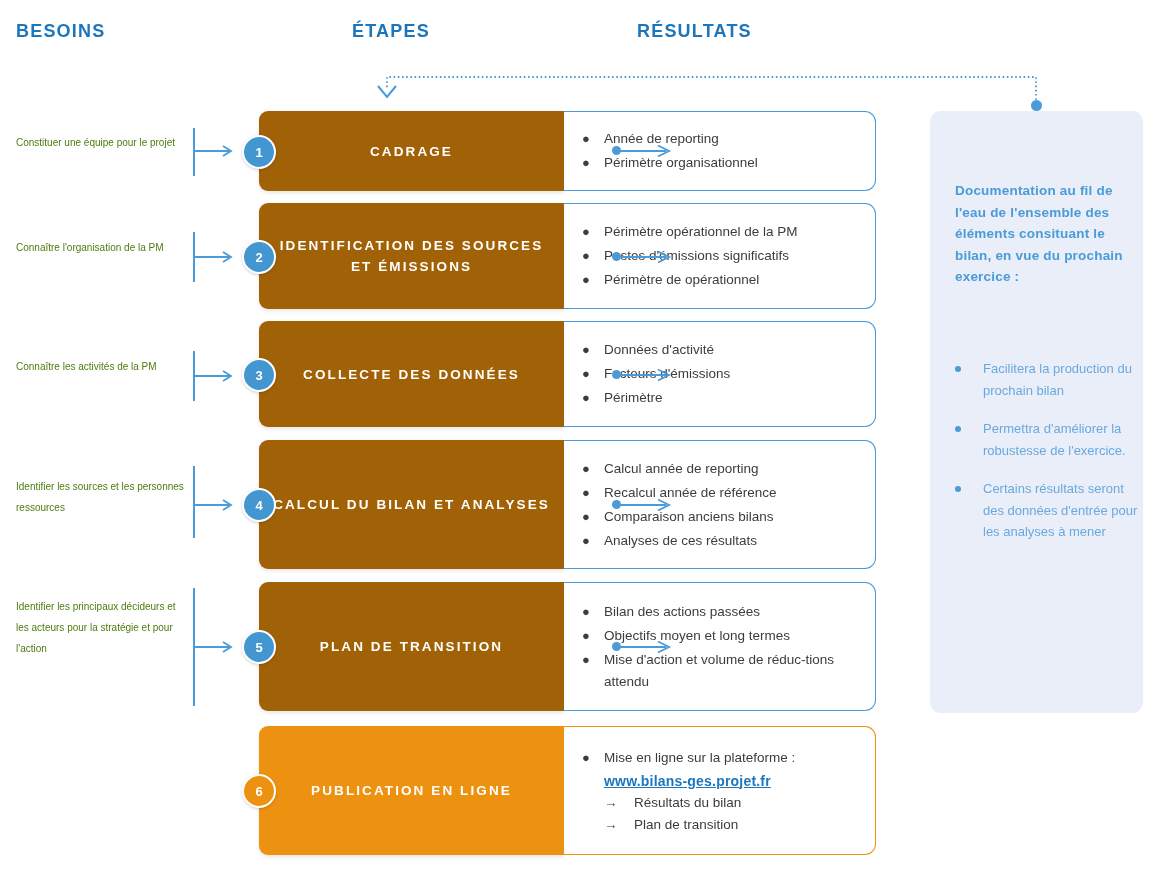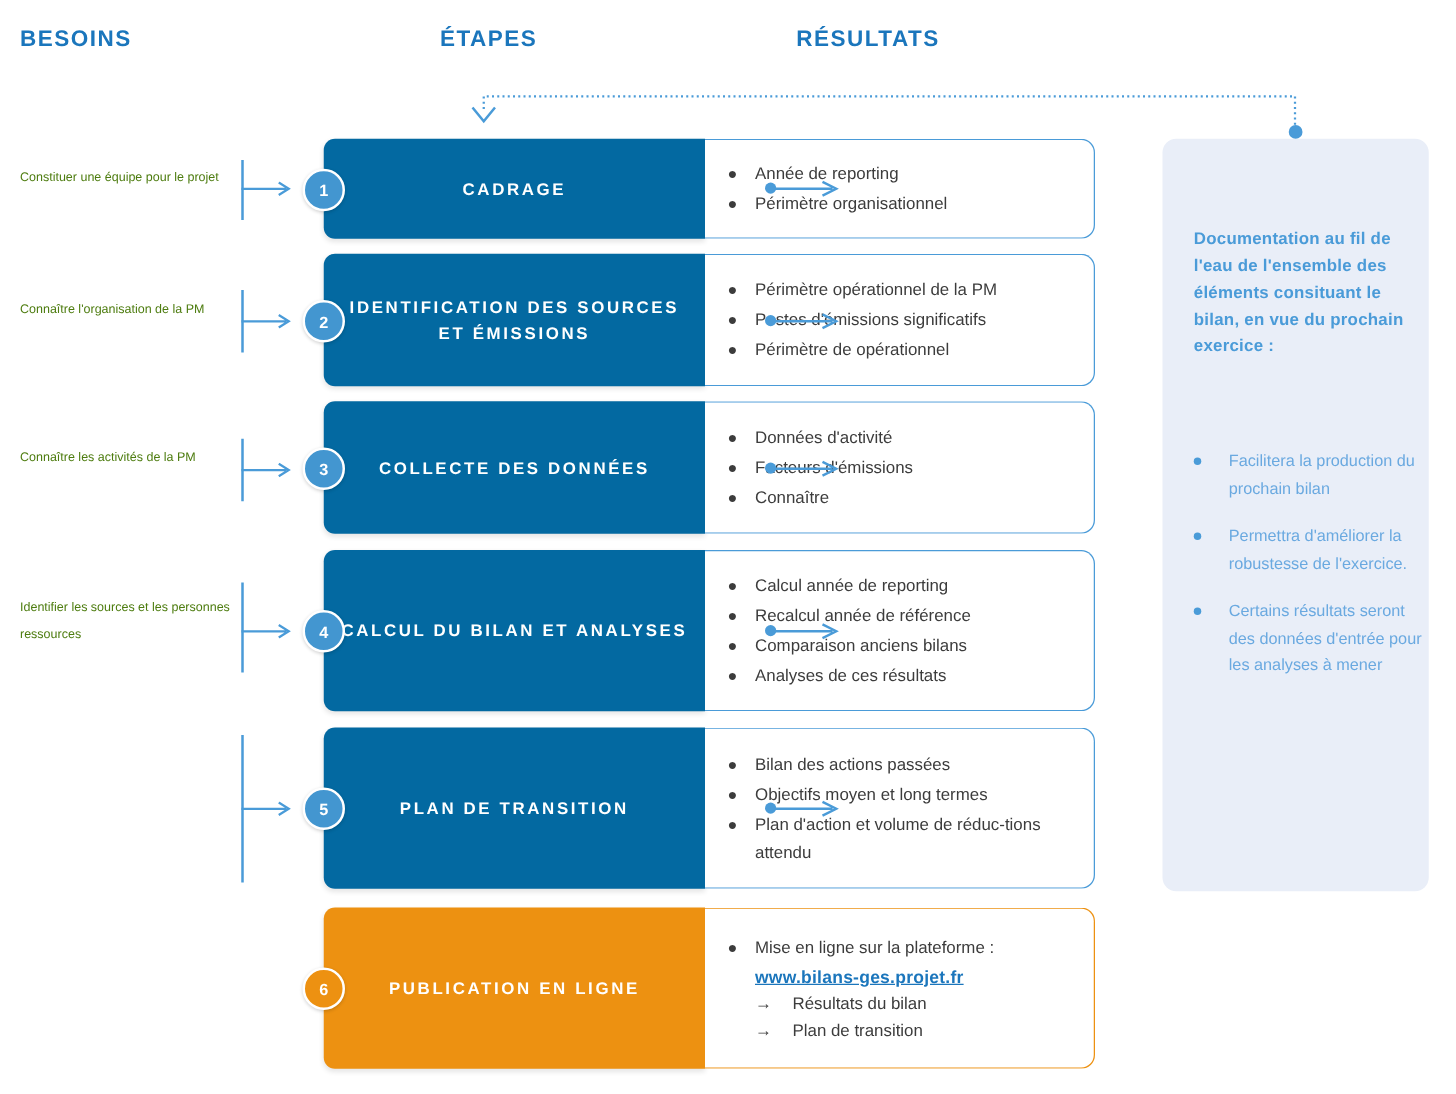--- a/index.html
+++ b/index.html
@@ -46,21 +46,21 @@
   }
 
   
   .row { position: absolute; left: 259px; }
 
   .step {
     position: absolute;
     left: 0; top: 0;
     width: 305px;
     height: 100%;
-    background: #0369a1;
+    background: #a16207;
     border-radius: 9px 0 0 9px;
     display: flex;
     align-items: center;
     justify-content: center;
     box-shadow: 0 2px 4px rgba(0,0,0,0.10);
   }
   .step.orange { background: #ed9111; }
   .step-label {
     color: #ffffff;
     font-weight: bold;
@@ -219,20 +219,21 @@
 
   <svg id="feedback">
     <path d="M1036,104 L1036,77 L387,77 L387,88" fill="none" stroke="#4a9bd8" stroke-width="1.8" stroke-dasharray="1.6 2.6"></path>
     <path d="M378,86 L387,97 L396,86" fill="none" stroke="#4a9bd8" stroke-width="2"></path>
   </svg>
 
   <div class="need" style="top:132px">Constituer une équipe pour le projet</div>
   <div class="need" style="top:237px">Connaître l'organisation de la PM</div>
   <div class="need" style="top:356px">Connaître les activités de la PM</div>
   <div class="need" style="top:476px">Identifier les sources et les personnes ressources</div>
+  <div class="need" style="top:596px">Identifier les principaux décideurs et les acteurs pour la stratégie et pour l'action</div>
 
   <div class="need-tick" style="top:128px;height:48px"></div>
   <div class="need-tick" style="top:232px;height:50px"></div>
   <div class="need-tick" style="top:351px;height:50px"></div>
   <div class="need-tick" style="top:466px;height:72px"></div>
   <div class="need-tick" style="top:588px;height:118px"></div>
 
   <svg class="need-arrow" style="top:145px" viewBox="0 0 46 12">
     <path d="M0,6 L36,6 M30,1 L38,6 L30,11" fill="none" stroke="#4a9bd8" stroke-width="1.8"></path>
   </svg>
@@ -310,21 +311,21 @@
       <div class="bullet-row">
         <span class="bullet-dot">●</span>
         <span class="bullet-text">Données d'activité</span>
       </div>
       <div class="bullet-row">
         <span class="bullet-dot">●</span>
         <span class="bullet-text">Facteurs d'émissions</span>
       </div>
       <div class="bullet-row">
         <span class="bullet-dot">●</span>
-        <span class="bullet-text">Connaître</span>
+        <span class="bullet-text">Périmètre</span>
       </div>
     </div>
   </div>
   <div class="out-dot" style="top:370px"></div>
   <svg class="out-arrow" style="top:368px" viewBox="0 0 58 14">
     <path d="M0,7 L46,7 M38,1.5 L49,7 L38,12.5" fill="none" stroke="#4a9bd8" stroke-width="1.9"></path>
   </svg>
 
   <div class="row" style="top:440px;width:617px;height:129px">
     <div class="step">
@@ -368,21 +369,21 @@
       <div class="bullet-row">
         <span class="bullet-dot">●</span>
         <span class="bullet-text">Bilan des actions passées</span>
       </div>
       <div class="bullet-row">
         <span class="bullet-dot">●</span>
         <span class="bullet-text">Objectifs moyen et long termes</span>
       </div>
       <div class="bullet-row">
         <span class="bullet-dot">●</span>
-        <span class="bullet-text">Plan d'action et volume de réduc-tions attendu</span>
+        <span class="bullet-text">Mise d'action et volume de réduc-tions attendu</span>
       </div>
     </div>
   </div>
   <div class="out-dot" style="top:642px"></div>
   <svg class="out-arrow" style="top:640px" viewBox="0 0 58 14">
     <path d="M0,7 L46,7 M38,1.5 L49,7 L38,12.5" fill="none" stroke="#4a9bd8" stroke-width="1.9"></path>
   </svg>
 
   <div class="row" style="top:726px;width:617px;height:129px">
     <div class="step orange">

